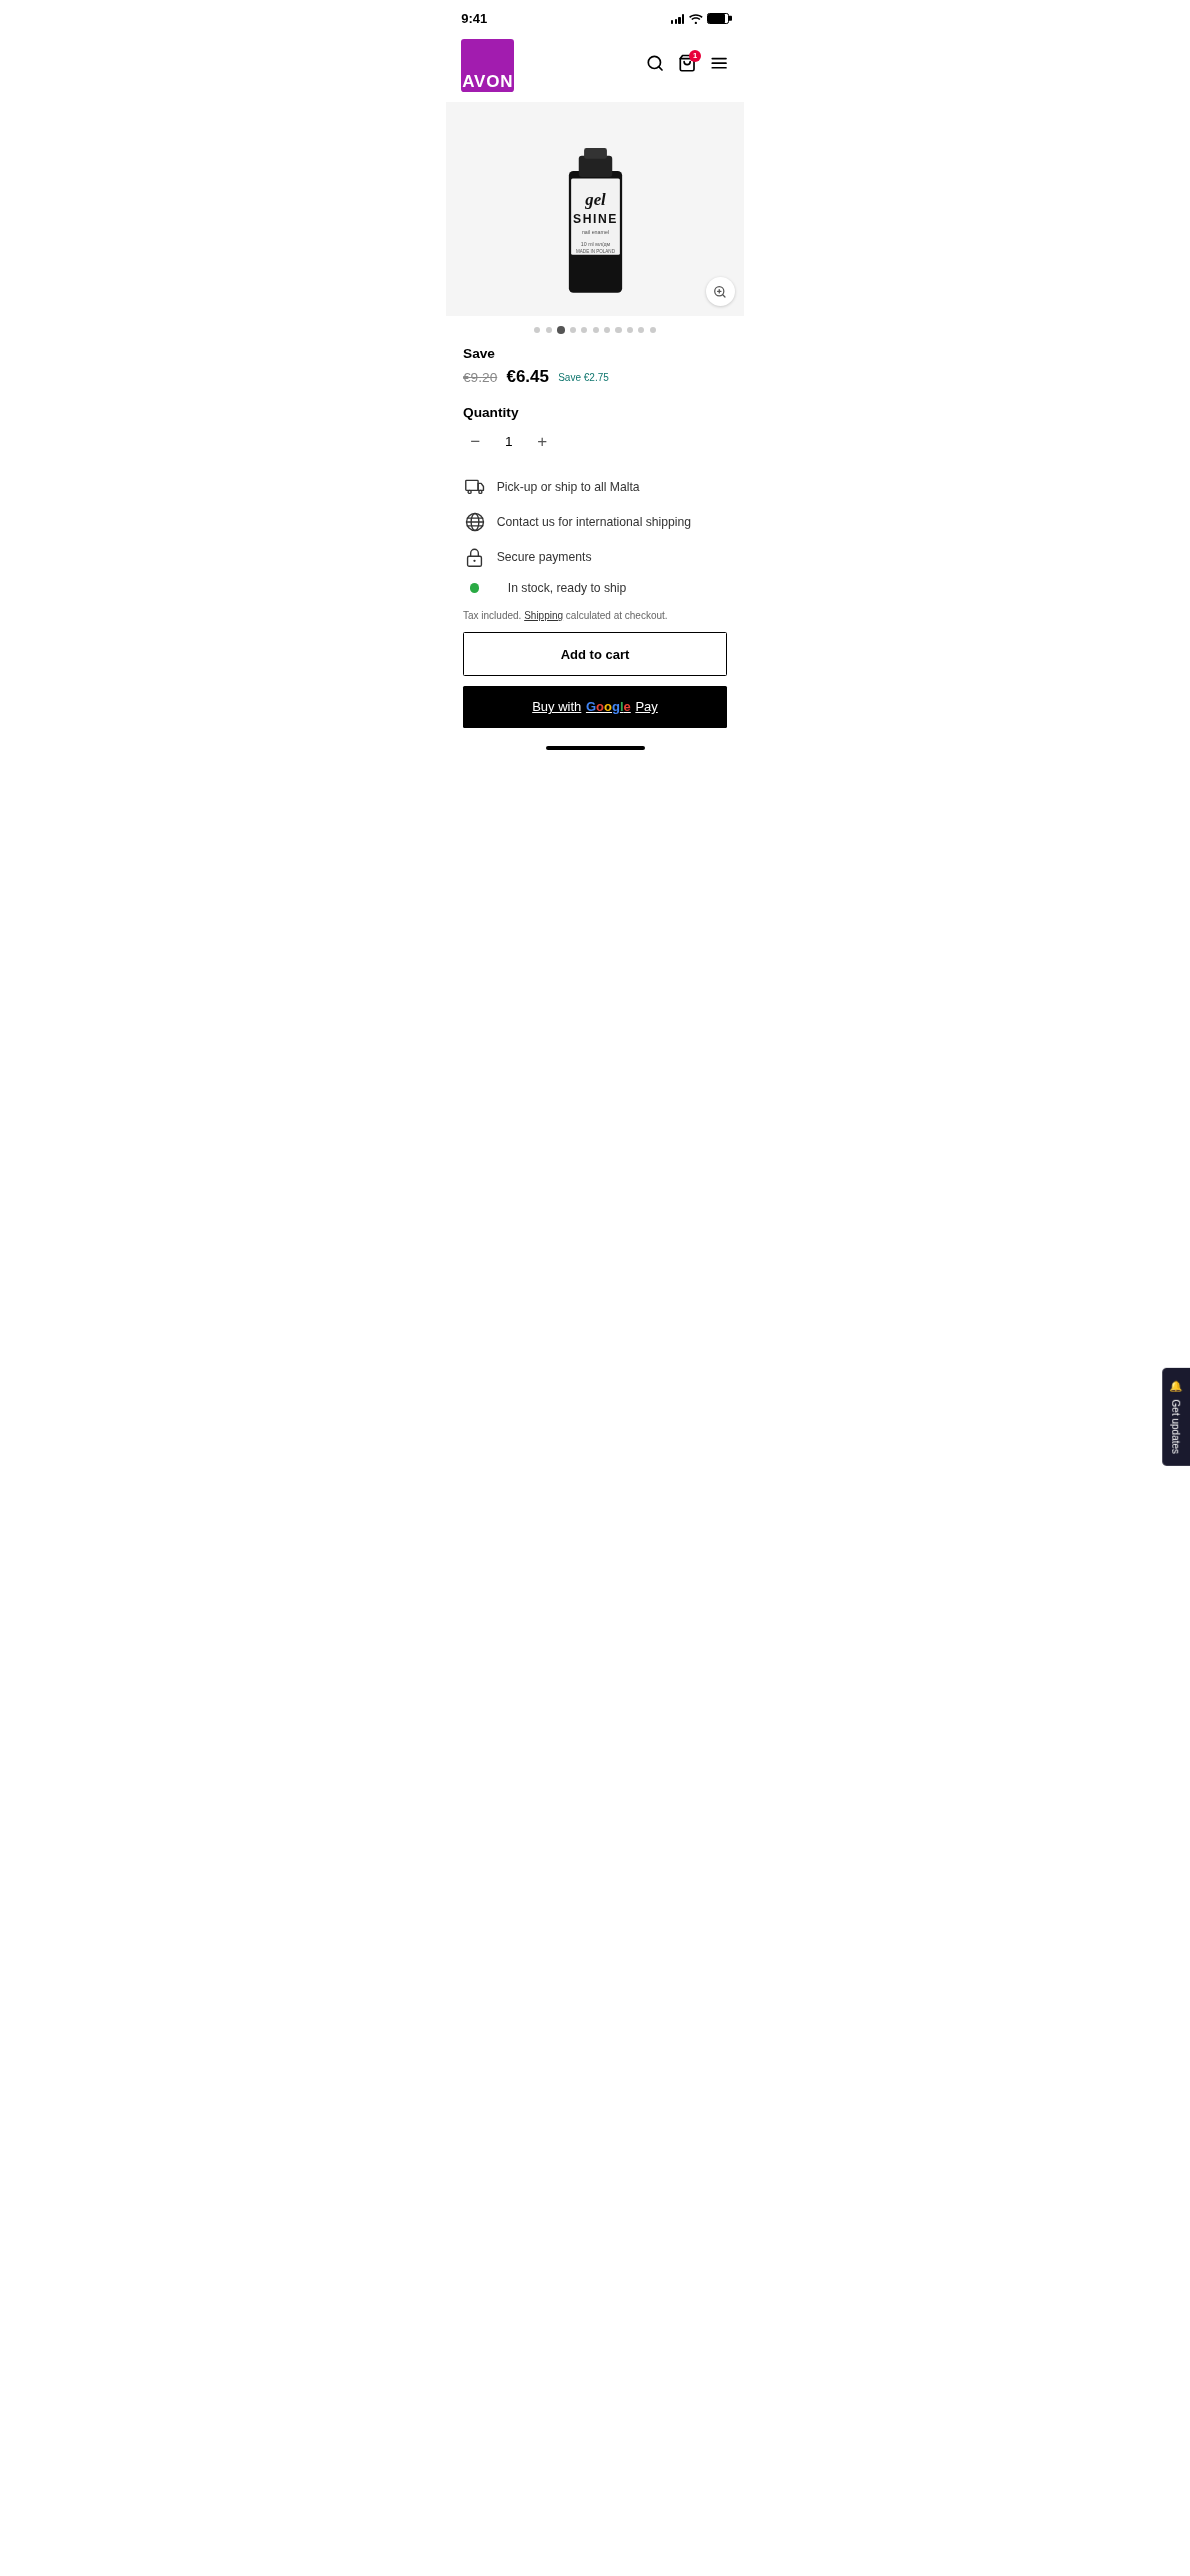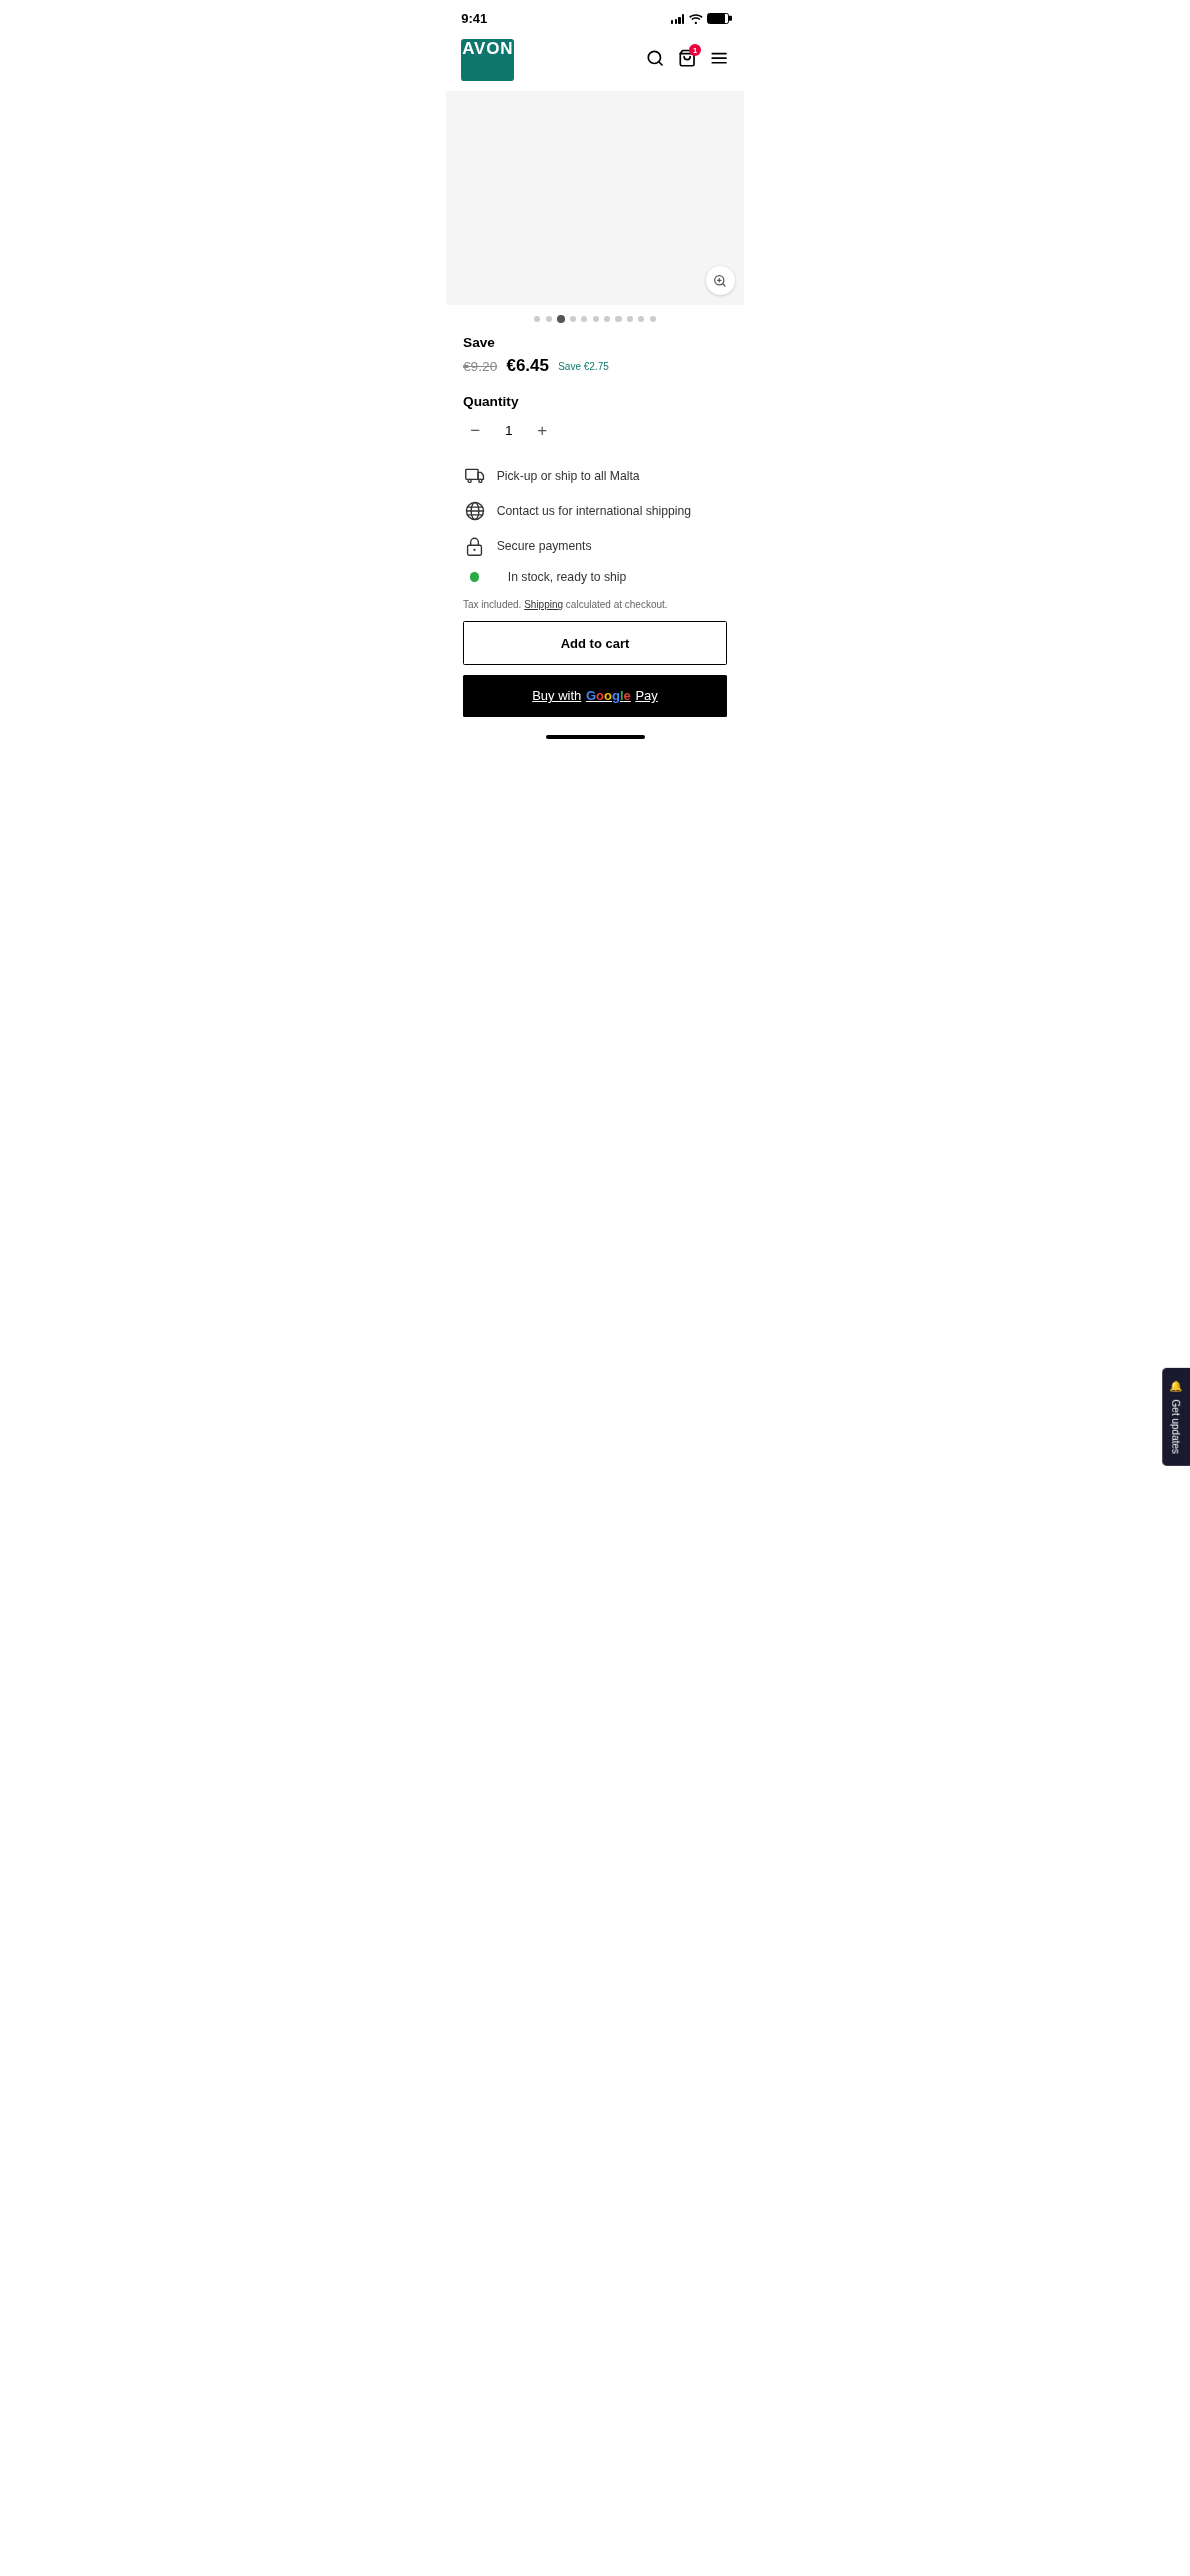--- a/index.html
+++ b/index.html
@@ -87,24 +87,24 @@
     
     .header {
       display: flex;
       align-items: center;
       justify-content: space-between;
       padding: 6.1px 15.3px 9.2px;
       background: #fff;
     }
     .logo-box {
       width: 53px;
-      height: 42px;
-      background: #0f766e;
-      display: flex;
-      align-items: flex-start;
+      height: 53px;
+      background: #a21caf;
+      display: flex;
+      align-items: flex-end;
       justify-content: center;
       border-radius: 3.1px;
     }
     .logo-text {
       color: #fff;
       font-size: 17px;
       font-weight: 700;
       letter-spacing: 0.8px;
     }
     .header-icons {
@@ -477,20 +477,41 @@
       <svg width="18.3" height="18.3" viewBox="0 0 24 24" fill="none" stroke="#000" stroke-width="2.2" stroke-linecap="round">
         <line x1="3" y1="6" x2="21" y2="6"></line>
         <line x1="3" y1="12" x2="21" y2="12"></line>
         <line x1="3" y1="18" x2="21" y2="18"></line>
       </svg>
     </div>
   </div>
 </div>
 
 <div class="product-image-area">
+  <div class="product-image-placeholder">
+    <svg width="137" height="198" viewBox="0 0 180 260">
+
+      <rect x="55" y="80" width="70" height="160" rx="6" ry="6" fill="#111"></rect>
+
+      <rect x="68" y="60" width="44" height="28" rx="4" fill="#222"></rect>
+      <rect x="75" y="50" width="30" height="14" rx="3" fill="#333"></rect>
+
+      <rect x="58" y="90" width="64" height="100" rx="2" fill="#fff" opacity="0.95"></rect>
+
+      <text x="90" y="125" text-anchor="middle" font-size="22" font-weight="700" font-style="italic" fill="#111" font-family="Georgia, serif">gel</text>
+
+      <text x="90" y="148" text-anchor="middle" font-size="16" font-weight="900" fill="#111" font-family="Arial, sans-serif" letter-spacing="2">SHINE</text>
+
+      <text x="90" y="163" text-anchor="middle" font-size="7" fill="#555" font-family="Arial, sans-serif">nail enamel</text>
+
+      <text x="90" y="178" text-anchor="middle" font-size="7" fill="#555" font-family="Arial, sans-serif">10 ml   мл/дм</text>
+
+      <text x="90" y="188" text-anchor="middle" font-size="6" fill="#555" font-family="Arial, sans-serif">MADE IN POLAND</text>
+    </svg>
+  </div>
   <div class="zoom-btn">
     <svg width="13.7" height="13.7" viewBox="0 0 24 24" fill="none" stroke="#555" stroke-width="2.2" stroke-linecap="round">
       <circle cx="11" cy="11" r="8"></circle>
       <line x1="21" y1="21" x2="16.65" y2="16.65"></line>
       <line x1="11" y1="8" x2="11" y2="14"></line>
       <line x1="8" y1="11" x2="14" y2="11"></line>
     </svg>
   </div>
 </div>
 

